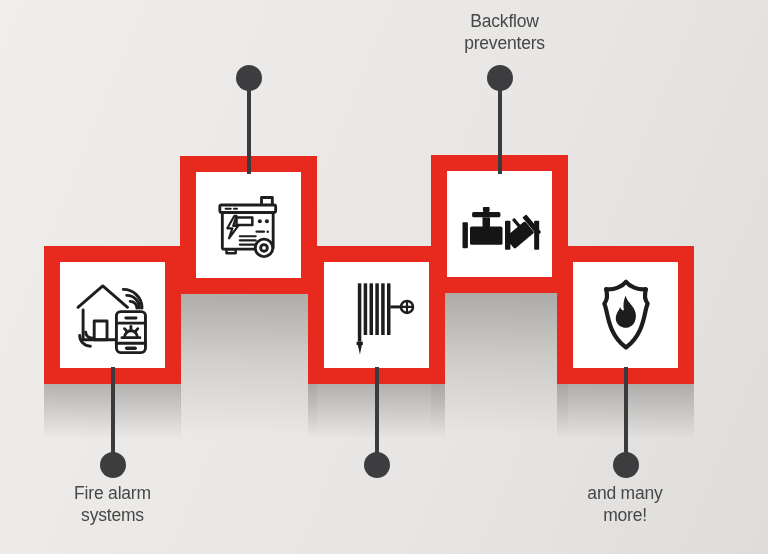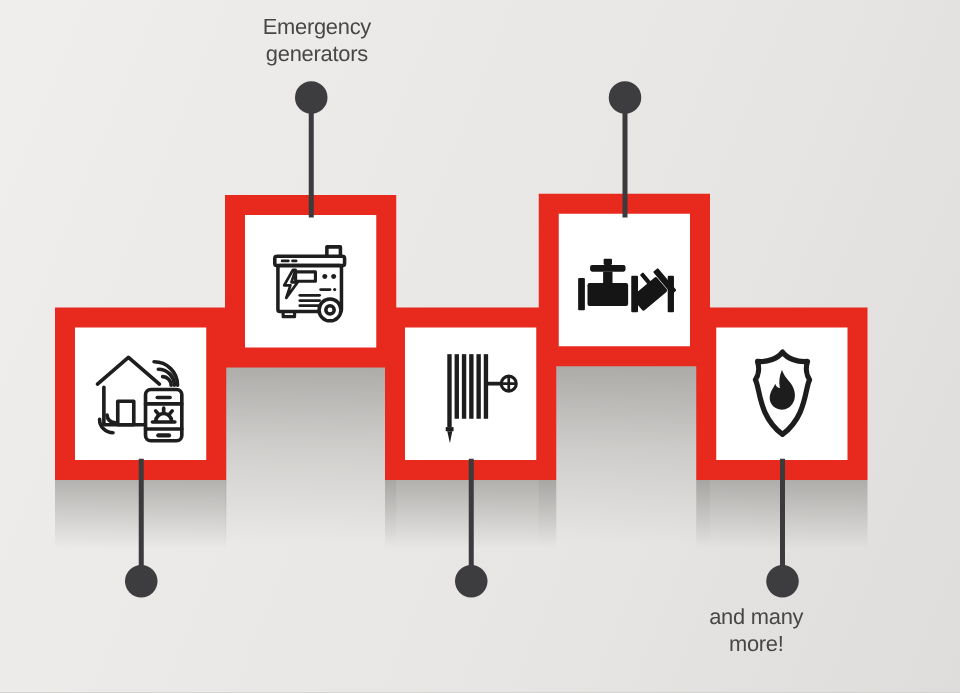--- a/index.html
+++ b/index.html
@@ -91,20 +91,22 @@
           <path d="M58.5 74.5 H79.5"></path>
           <path d="M69 61.5 V66"></path>
           <path d="M61.5 64 l3 3.5"></path>
           <path d="M77 64 l-3 3.5"></path>
         </g>
       </svg>
     </div>
   </div>
   <div class="connector" style="left:110.5px;top:367px;height:98px;"></div>
   <div class="dot" style="left:99.5px;top:452px;"></div>
+  <div class="label" style="left:27.5px;top:482px;">Fire alarm
+systems</div>
 
   <div class="square" style="left:180px;top:156px;">
     <div class="inner">
       <svg width="80" height="80" viewBox="0 0 96 96">
         <g fill="none" stroke="#1e1e1e" stroke-width="3.4" stroke-linecap="round" stroke-linejoin="round">
           <rect x="63" y="15" width="13" height="10"></rect>
           <rect x="13" y="24" width="67" height="9" rx="2" fill="#ffffff"></rect>
           <path d="M20 28.5 H26" stroke-width="2.6"></path>
           <path d="M30 28.5 H33.5" stroke-width="2.6"></path>
           <rect x="16" y="33" width="61" height="44" rx="2" fill="#ffffff"></rect>
@@ -119,22 +121,20 @@
           <path d="M37 71.5 H56" stroke-width="2.6"></path>
           <path d="M21 77 h11 v5 h-11 z" stroke-width="3"></path>
           <circle cx="66" cy="75.5" r="10.5" fill="#ffffff"></circle>
           <circle cx="66" cy="75.5" r="4"></circle>
         </g>
       </svg>
     </div>
   </div>
   <div class="connector" style="left:246.5px;top:78px;height:96px;"></div>
   <div class="dot" style="left:235.5px;top:65px;"></div>
-  <div class="label" style="left:168.5px;top:10px;">Emergency
-generators</div>
 
   <div class="square" style="left:308px;top:246px;">
     <div class="inner">
       <svg width="80" height="80" viewBox="0 0 96 96">
         <g fill="#1d1d1d">
           <rect x="25" y="10" width="4.2" height="70"></rect>
           <rect x="32" y="10" width="4.2" height="62"></rect>
           <rect x="39" y="10" width="4.2" height="62"></rect>
           <rect x="46" y="10" width="4.2" height="62"></rect>
           <rect x="53" y="10" width="4.2" height="62"></rect>
@@ -168,27 +168,29 @@
             <rect x="58" y="52" width="31" height="18" rx="2"></rect>
             <rect x="89.5" y="47" width="6" height="28" rx="1"></rect>
             <rect x="78" y="41" width="4" height="13" rx="1"></rect>
           </g>
         </g>
       </svg>
     </div>
   </div>
   <div class="connector" style="left:497.5px;top:78px;height:96px;"></div>
   <div class="dot" style="left:486.5px;top:65px;"></div>
+  <div class="label" style="left:419.5px;top:10px;">Backflow
+preventers</div>
 
   <div class="square" style="left:557px;top:246px;">
     <div class="inner">
       <svg width="80" height="80" viewBox="0 0 96 96">
         <path d="M48 8 C 43.5 14 34 18 24 17 C 26 23.5 25 30.5 22 34.5 C 26.5 43 25 70 48 87 C 71 70 69.5 43 74 34.5 C 71 30.5 70 23.5 72 17 C 62 18 52.5 14 48 8 Z" fill="none" stroke="#1d1d1d" stroke-width="5" stroke-linejoin="round"></path>
         <path d="M47.5 25 C 49.5 32 55.5 36 58 41.5 C 60.5 46.5 60.5 52 58.5 56 C 56 61.5 50.5 64 45.5 63.2 C 39 62.2 35 56.5 35.8 50.5 C 36.4 45.5 39.5 42.5 41 38.5 C 42 41.5 44 43 45.5 42.3 C 44.3 36.5 45 30.5 47.5 25 Z" fill="#1d1d1d"></path>
       </svg>
     </div>
   </div>
   <div class="connector" style="left:623.5px;top:367px;height:98px;"></div>
   <div class="dot" style="left:612.5px;top:452px;"></div>
-  <div class="label" style="left:520px;top:482px;">and many
+  <div class="label" style="left:540px;top:482px;">and many
 more!</div>
 
 </div>
 
 </body></html>

